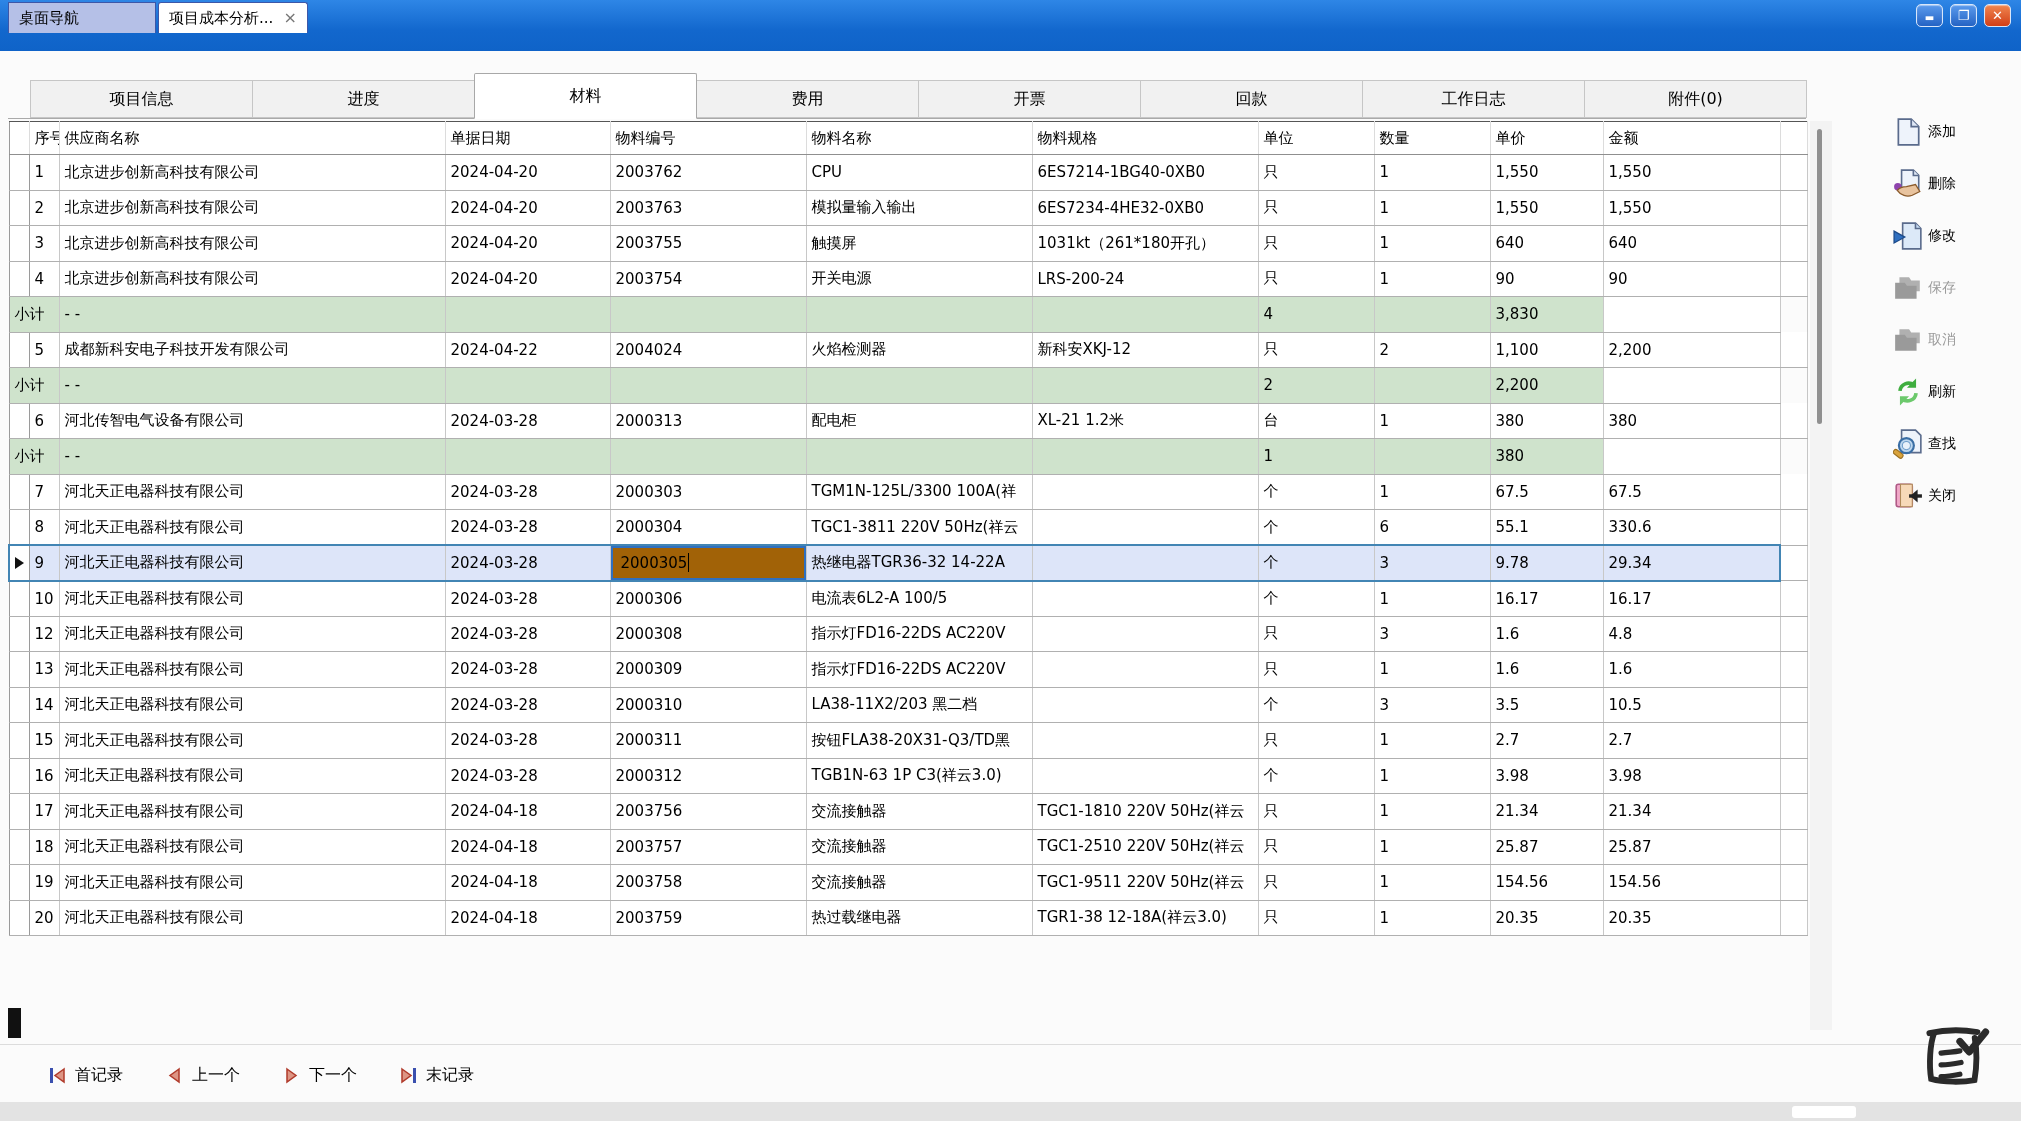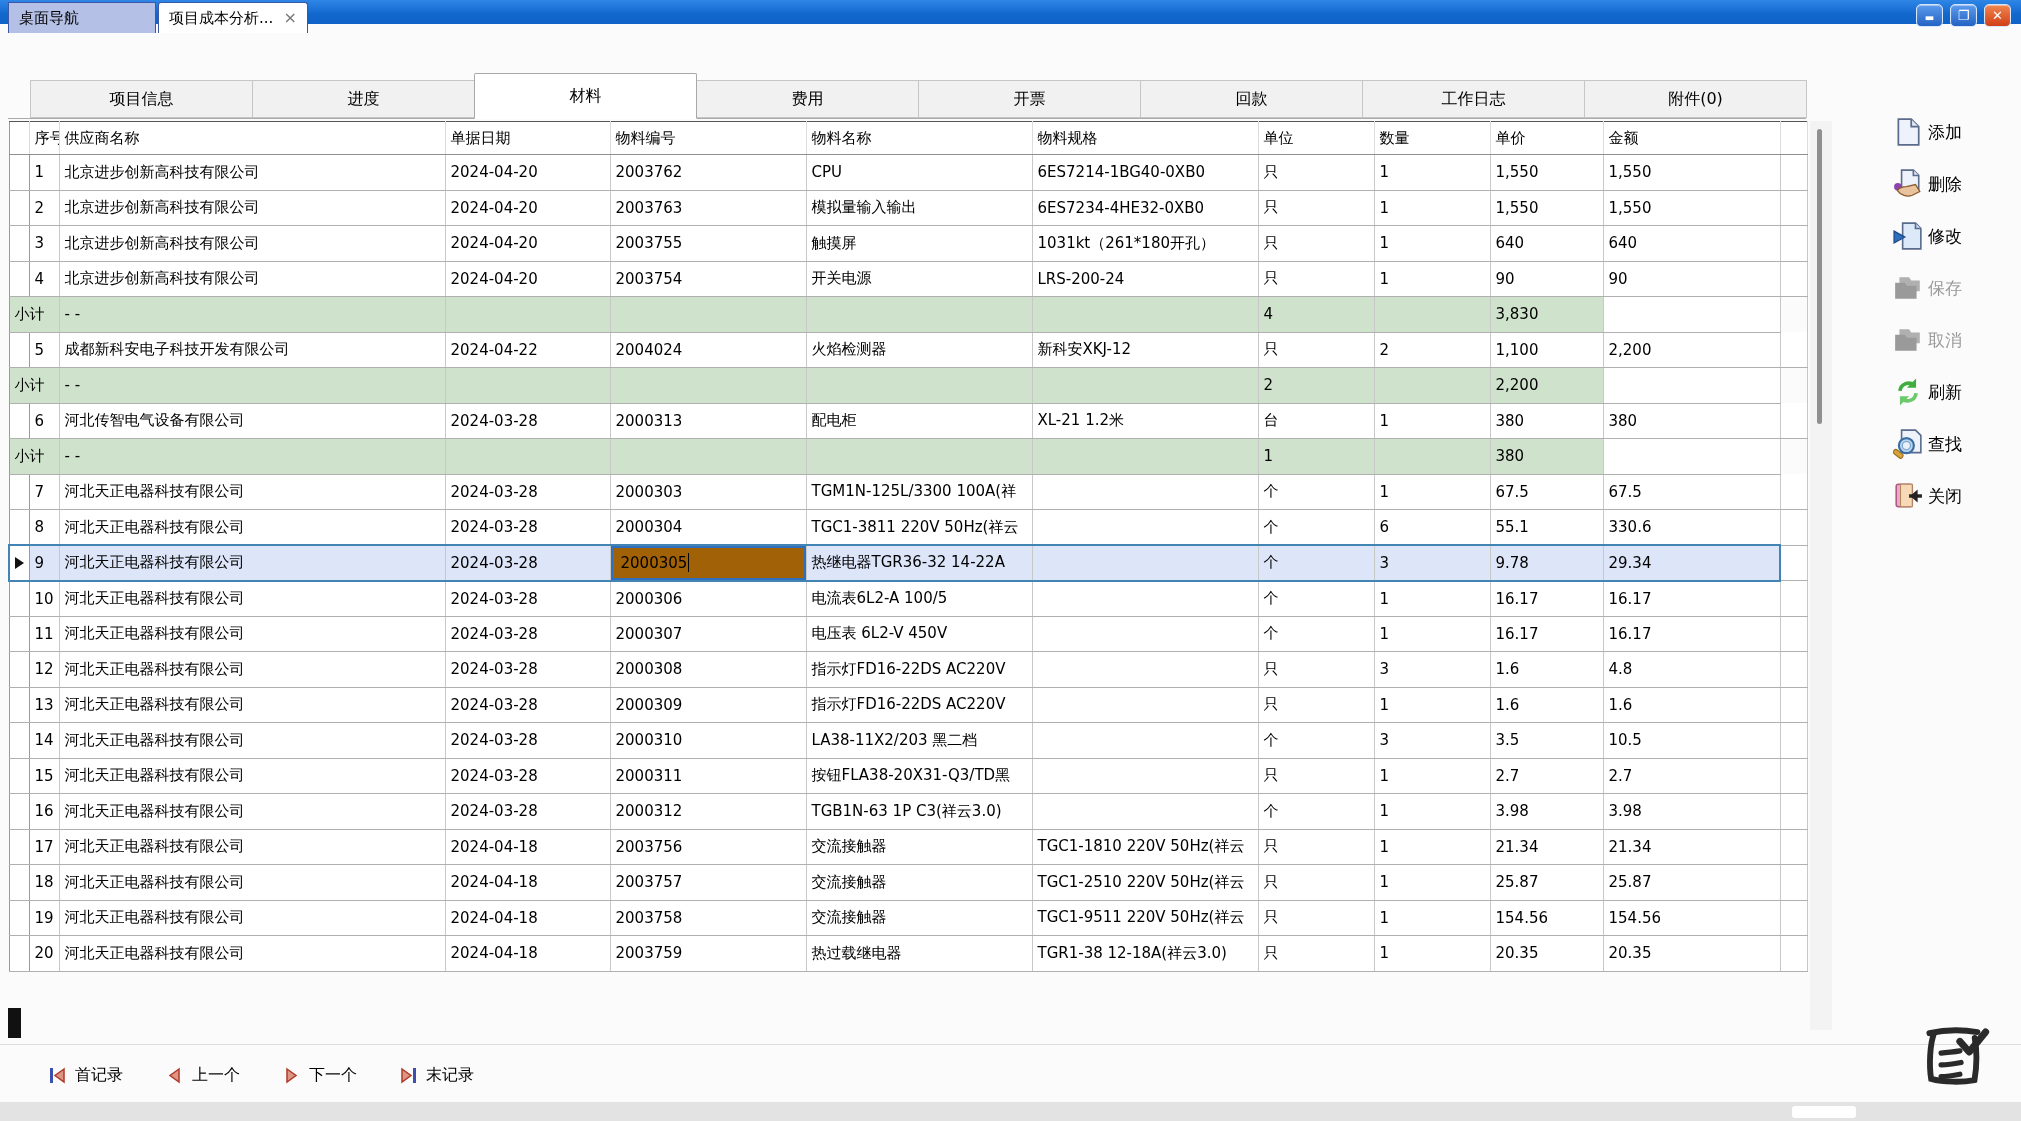--- a/index.html
+++ b/index.html
@@ -1,20 +1,20 @@
 <!DOCTYPE html>
 <html><head>
 <meta charset="utf-8">
 <style>
   html,body{margin:0;padding:0;background:#888;}
   #app{position:relative;width:2021px;height:1121px;background:#fbfbfb;overflow:hidden;
        font-family:"DejaVu Sans","Liberation Sans",sans-serif;color:#000;}
 
   
-  .titlebar{position:absolute;left:0;top:0;width:2021px;height:24px;
+  .titlebar{position:absolute;left:0;top:0;width:2021px;height:51px;
     background:linear-gradient(180deg,#2e86e6 0%,#1267cd 60%,#0f63c8 100%);}
   .ttab{position:absolute;top:2px;height:31px;box-sizing:border-box;display:flex;align-items:center;
     font-size:15px;padding:0 10px;}
   .ttab-nav{left:8px;width:148px;background:#b5c0e7;border:1px solid #3d57a8;border-bottom:none;color:#000;}
   .ttab-doc{left:158px;width:150px;background:#fff;border:1px solid #3d57a8;border-bottom:none;
     border-radius:3px 3px 0 0;color:#000;justify-content:space-between;}
   .ttab-close{color:#777;font-size:16px;line-height:1;margin-left:6px;cursor:default;}
   .winbtns{position:absolute;right:10px;top:4px;display:flex;gap:7px;}
   .winbtn{width:27px;height:23px;border-radius:5px;box-sizing:border-box;position:relative;
     background:linear-gradient(180deg,#5b9bed,#2463c4);border:1px solid #d7e6fa;box-shadow:inset 0 1px 1px #ffffff77;}
@@ -59,21 +59,21 @@
   .vtrack{position:absolute;left:1810px;top:121px;width:22px;height:909px;background:#f3f3f3;}
   .vthumb{position:absolute;left:7px;top:8px;width:5px;height:295px;background:#8f8f8f;border-radius:3px;}
 
   .blackmark{position:absolute;left:8px;top:1008px;width:13px;height:30px;background:#111;}
 
   
   .toolbar{position:absolute;left:1893px;top:106px;width:125px;display:flex;flex-direction:column;}
   .tool-btn{height:52px;display:flex;align-items:center;gap:5px;cursor:default;}
   .tb-icon{width:30px;height:30px;flex:0 0 30px;}
   .tb-icon svg{width:30px;height:30px;}
-  .tb-label{font-size:17px;color:#000;text-align:right;}
+  .tb-label{font-size:14px;color:#000;text-align:right;}
   .tool-btn.disabled .tb-label{color:#9a9a9a;}
 
   
   .navline{position:absolute;left:0;top:1044px;width:2021px;height:1px;background:#dcdcdc;}
   .recordnav{position:absolute;left:48px;top:1050px;height:50px;display:flex;align-items:center;gap:42px;}
   .nav-item{display:flex;align-items:center;gap:8px;font-size:16px;cursor:default;}
   .nav-icon svg{width:19px;height:19px;display:block;}
 
   .sketchpad{position:absolute;left:1913px;top:1018px;width:82px;height:82px;}
   .sketchpad svg{width:82px;height:82px;}
@@ -329,34 +329,20 @@
             <td class="c5">电流表6L2-A 100/5</td>
             <td class="c6"></td>
             <td class="c7">个</td>
             <td class="c8">1</td>
             <td class="c9">16.17</td>
             <td class="c10">16.17</td>
             <td class="filler"></td>
           </tr>
           <tr>
             <td class="gutter"></td>
-            <td class="c1">11</td>
-            <td class="c2">河北天正电器科技有限公司</td>
-            <td class="c3">2024-03-28</td>
-            <td class="c4">2000307</td>
-            <td class="c5">电压表 6L2-V 450V</td>
-            <td class="c6"></td>
-            <td class="c7">个</td>
-            <td class="c8">1</td>
-            <td class="c9">16.17</td>
-            <td class="c10">16.17</td>
-            <td class="filler"></td>
-          </tr>
-          <tr>
-            <td class="gutter"></td>
             <td class="c1">12</td>
             <td class="c2">河北天正电器科技有限公司</td>
             <td class="c3">2024-03-28</td>
             <td class="c4">2000308</td>
             <td class="c5">指示灯FD16-22DS AC220V</td>
             <td class="c6"></td>
             <td class="c7">只</td>
             <td class="c8">3</td>
             <td class="c9">1.6</td>
             <td class="c10">4.8</td>

